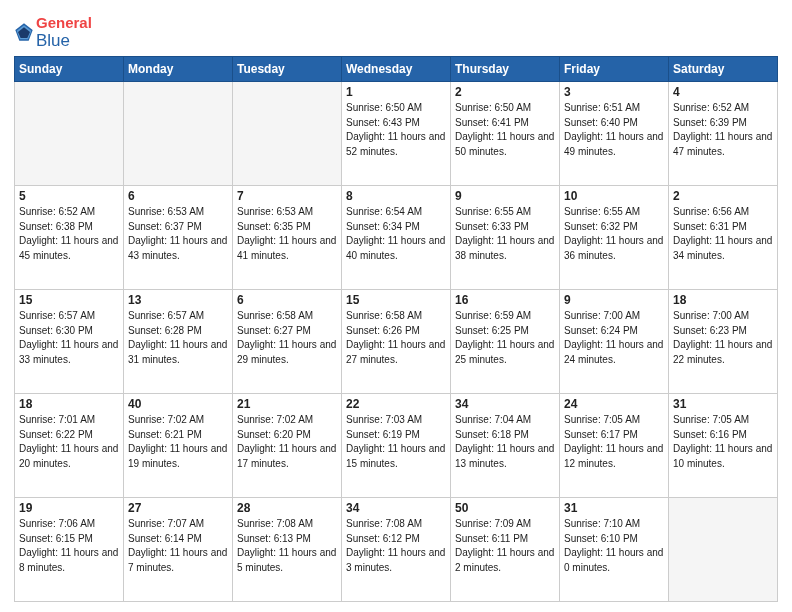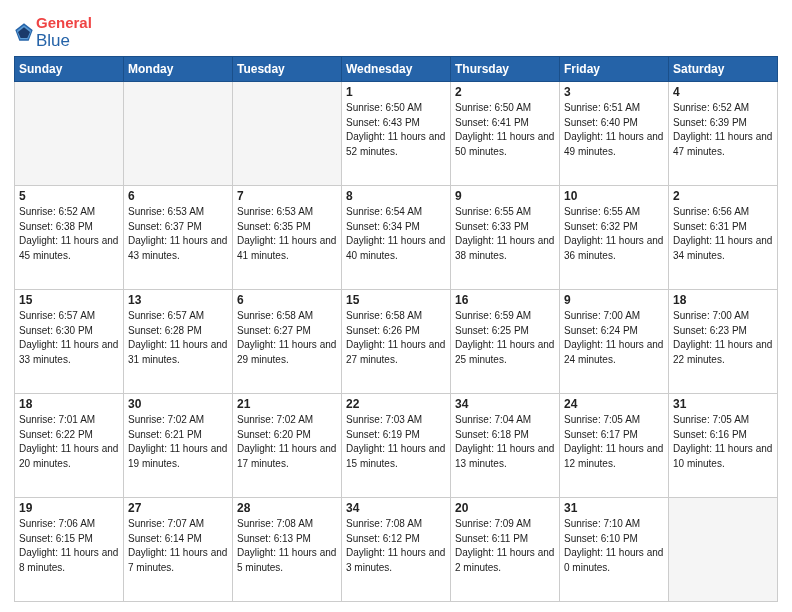--- a/index.html
+++ b/index.html
@@ -202,21 +202,21 @@
             <span class="day-number">18</span>
             <div class="day-info">Sunrise: 7:00 AM<br>Sunset: 6:23 PM<br>Daylight: 11 hours and 22 minutes.</div>
           </td>
         </tr>
         <tr>
           <td>
             <span class="day-number">18</span>
             <div class="day-info">Sunrise: 7:01 AM<br>Sunset: 6:22 PM<br>Daylight: 11 hours and 20 minutes.</div>
           </td>
           <td>
-            <span class="day-number">30</span>
+            <span class="day-number">40</span>
             <div class="day-info">Sunrise: 7:02 AM<br>Sunset: 6:21 PM<br>Daylight: 11 hours and 19 minutes.</div>
           </td>
           <td>
             <span class="day-number">21</span>
             <div class="day-info">Sunrise: 7:02 AM<br>Sunset: 6:20 PM<br>Daylight: 11 hours and 17 minutes.</div>
           </td>
           <td>
             <span class="day-number">22</span>
             <div class="day-info">Sunrise: 7:03 AM<br>Sunset: 6:19 PM<br>Daylight: 11 hours and 15 minutes.</div>
           </td>
@@ -244,21 +244,21 @@
           </td>
           <td>
             <span class="day-number">28</span>
             <div class="day-info">Sunrise: 7:08 AM<br>Sunset: 6:13 PM<br>Daylight: 11 hours and 5 minutes.</div>
           </td>
           <td>
             <span class="day-number">34</span>
             <div class="day-info">Sunrise: 7:08 AM<br>Sunset: 6:12 PM<br>Daylight: 11 hours and 3 minutes.</div>
           </td>
           <td>
-            <span class="day-number">20</span>
+            <span class="day-number">50</span>
             <div class="day-info">Sunrise: 7:09 AM<br>Sunset: 6:11 PM<br>Daylight: 11 hours and 2 minutes.</div>
           </td>
           <td>
             <span class="day-number">31</span>
             <div class="day-info">Sunrise: 7:10 AM<br>Sunset: 6:10 PM<br>Daylight: 11 hours and 0 minutes.</div>
           </td>
           <td class="empty"></td>
         </tr>
       </tbody>
   </table>

